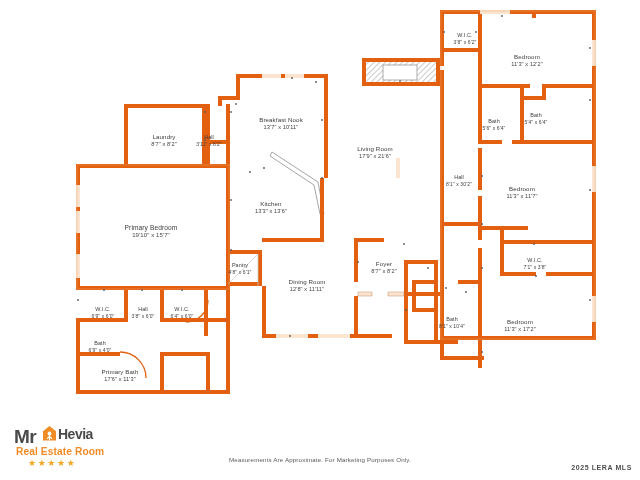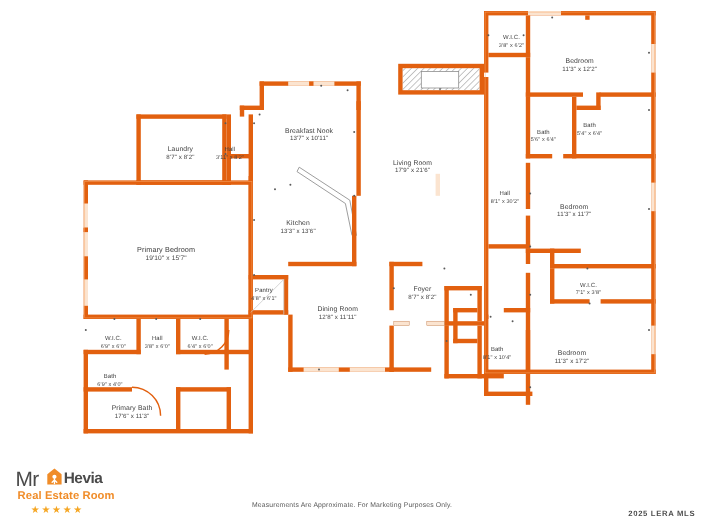--- a/index.html
+++ b/index.html
@@ -41,21 +41,21 @@
     letter-spacing:.6px;opacity:.85;
   }
   #logo{
     position:absolute;left:14px;top:426px;width:112px;height:46px;
   }
   #logo-top{
     position:relative;height:20px;
   }
   #logo-mr{
     position:absolute;left:0;top:0;
-    font-size:19px;font-weight:normal;color:#4a4a4a;
+    font-size:19px;font-weight:bold;color:#4a4a4a;
     font-family:"Liberation Sans", sans-serif;letter-spacing:-.5px;
   }
   #logo-hevia{
     position:absolute;left:44px;top:0;
     font-size:14px;font-weight:bold;color:#4a4a4a;
     font-family:"Liberation Sans", sans-serif;letter-spacing:-.5px;
   }
   #logo-house{
     position:absolute;left:28px;top:-1px;width:15px;height:20px;
   }

